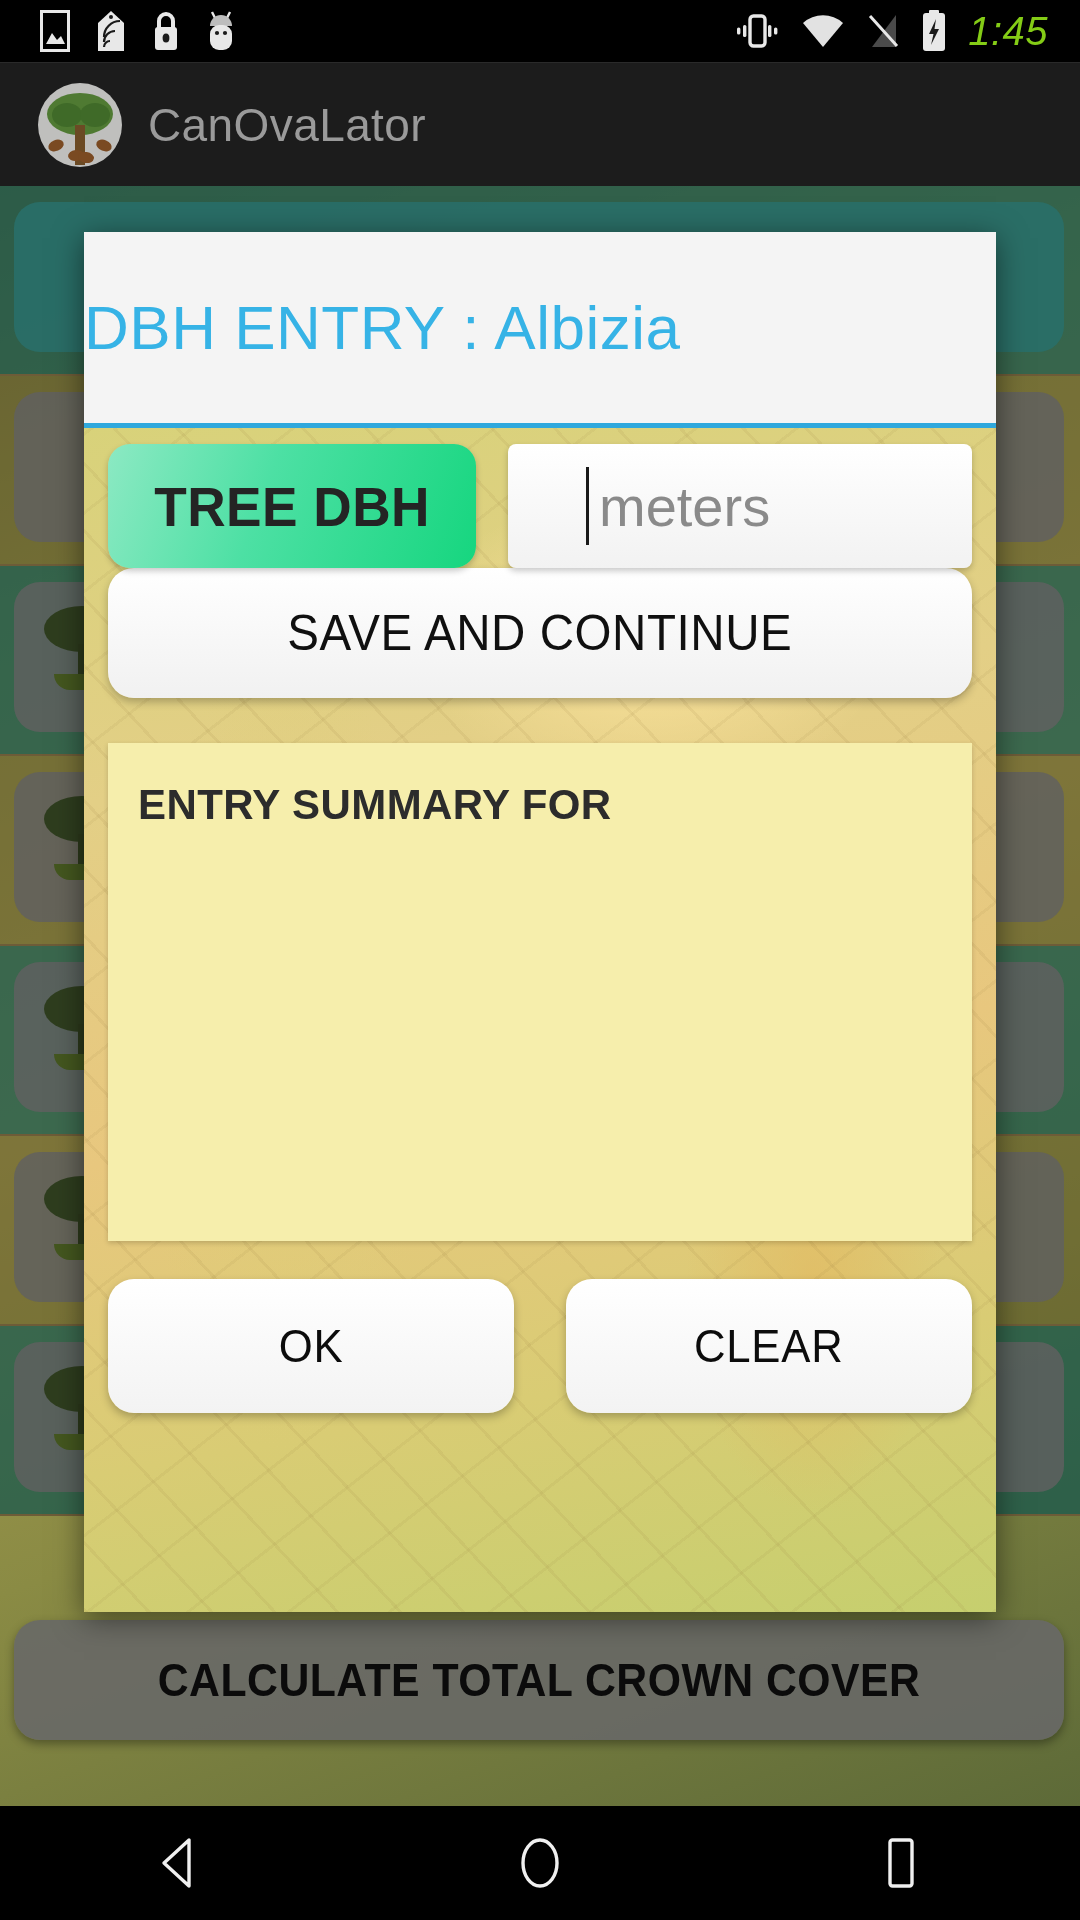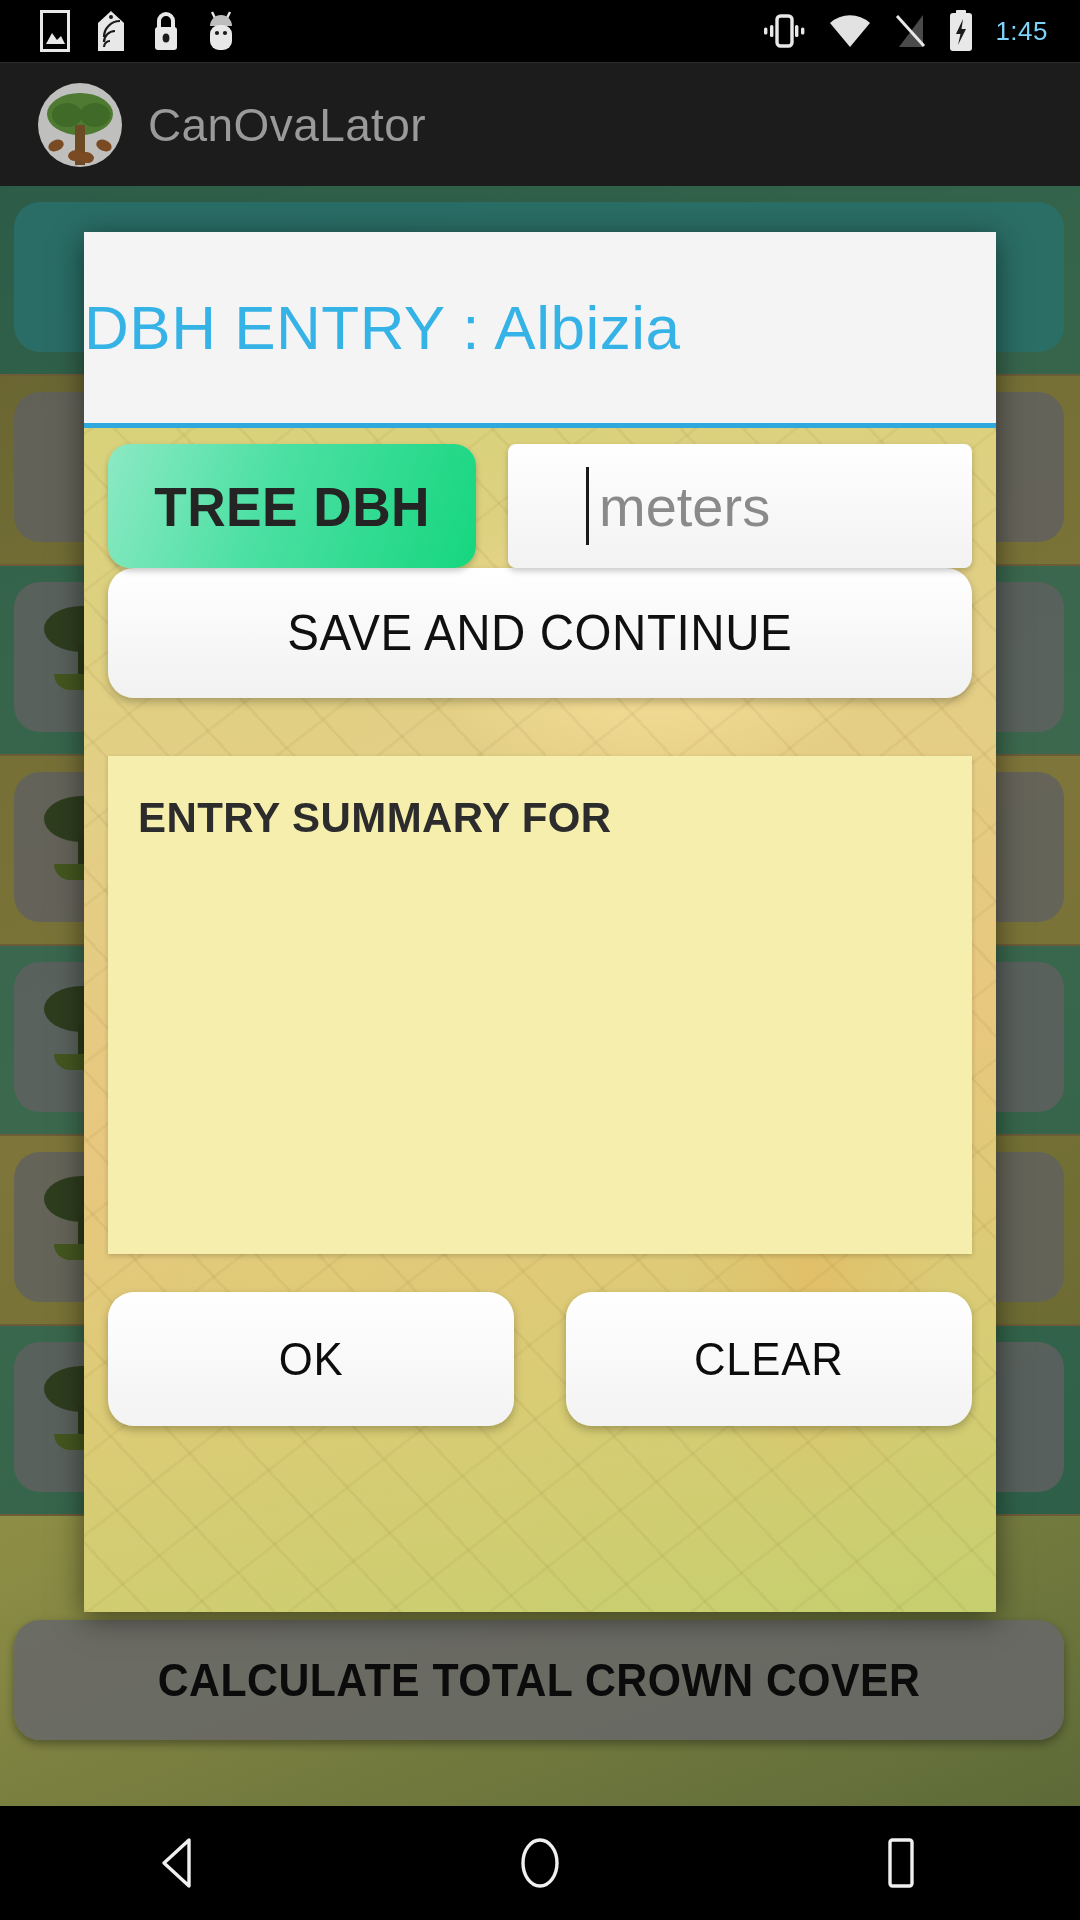--- a/index.html
+++ b/index.html
@@ -9,21 +9,21 @@
   #screen { position:relative; width:1080px; height:1920px; overflow:hidden; background:#000; }
 
   
   .statusbar {
     position:absolute; top:0; left:0; width:1080px; height:62px;
     background:#000; display:flex; align-items:center; z-index:60;
   }
   .sb-left { display:flex; align-items:center; gap:26px; padding-left:40px; }
   .sb-right { margin-left:auto; display:flex; align-items:center; gap:20px; padding-right:32px; }
   .sb-ico { display:block; }
-  .sb-clock { color:#7dd3fc; font-size:26px; letter-spacing:0.5px; font-family:"Liberation Sans", sans-serif; }
+  .sb-clock { color:#84cc16; font-size:40px; letter-spacing:0.5px; font-family:"Liberation Sans", sans-serif;font-style:italic; }
 
   
   .appbar {
     position:absolute; top:62px; left:0; width:1080px; height:124px;
     background:#1c1c1c; display:flex; align-items:center; padding-left:38px; z-index:55;
     border-top:1px solid #2a2a2a;
   }
   .logo {
     width:84px; height:84px; border-radius:50%;
     background:#bfbfbd; position:relative; overflow:hidden; flex:0 0 auto;
@@ -116,21 +116,21 @@
   .btn-save {
     width:100%; height:130px; border-radius:26px;
     background:linear-gradient(180deg,#ffffff 0%,#f1f1f1 100%);
     display:flex; align-items:center; justify-content:center;
     box-shadow:0 4px 8px rgba(0,0,0,0.25); border:none;
   }
   .btn-save span { font-size:50px; color:#101010; font-weight:400; letter-spacing:0.6px;
     font-family:"Liberation Sans Narrow","Liberation Sans",sans-serif; transform:scaleX(0.95); }
 
   .summary {
-    margin-top:58px; height:498px; background:#f6eeac; padding:38px 0 0 30px;
+    margin-top:45px; height:498px; background:#f6eeac; padding:38px 0 0 30px;
     box-shadow:0 2px 5px rgba(0,0,0,0.18);
   }
   .summary .s-title { font-size:42px; font-weight:700; color:#2c2c2c; letter-spacing:0.4px; }
   .summary .s-body { margin-top:18px; font-size:38px; color:#2c2c2c; white-space:pre-line; }
 
   .row-actions { display:flex; gap:52px; margin-top:38px; }
   .btn-flat {
     flex:1; height:134px; border-radius:26px;
     background:linear-gradient(180deg,#ffffff 0%,#f3f3f3 100%);
     display:flex; align-items:center; justify-content:center;

